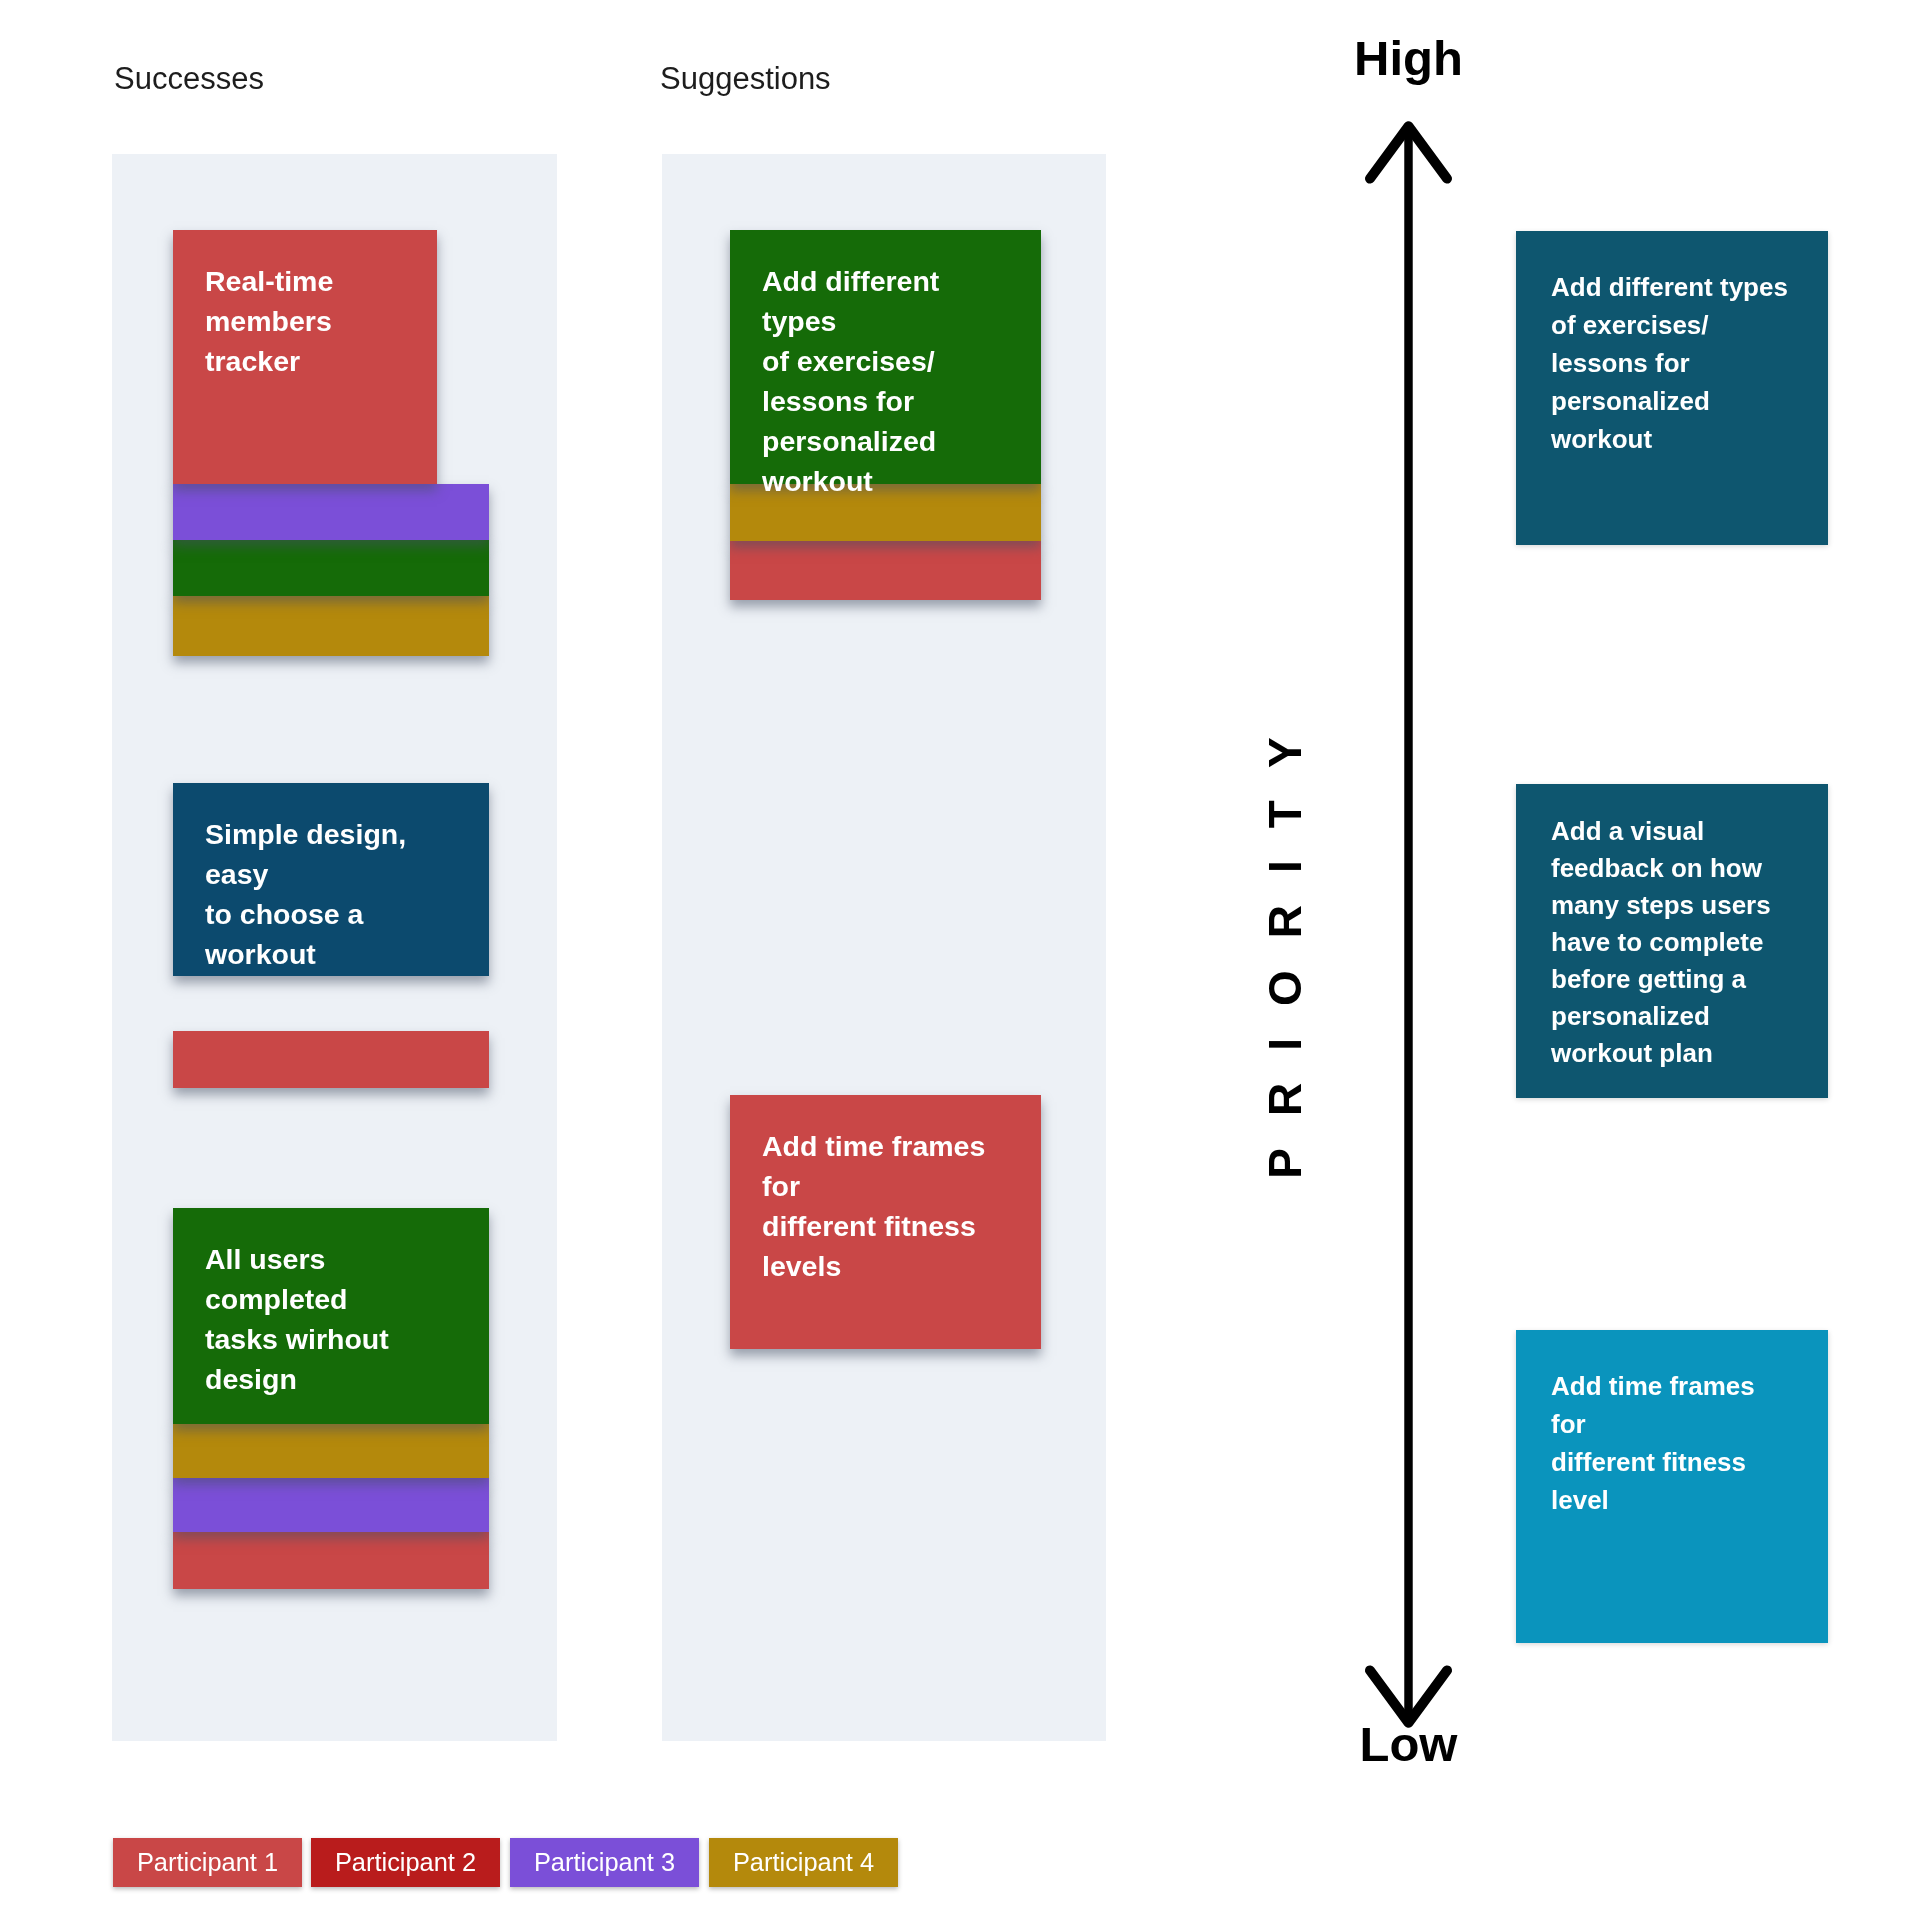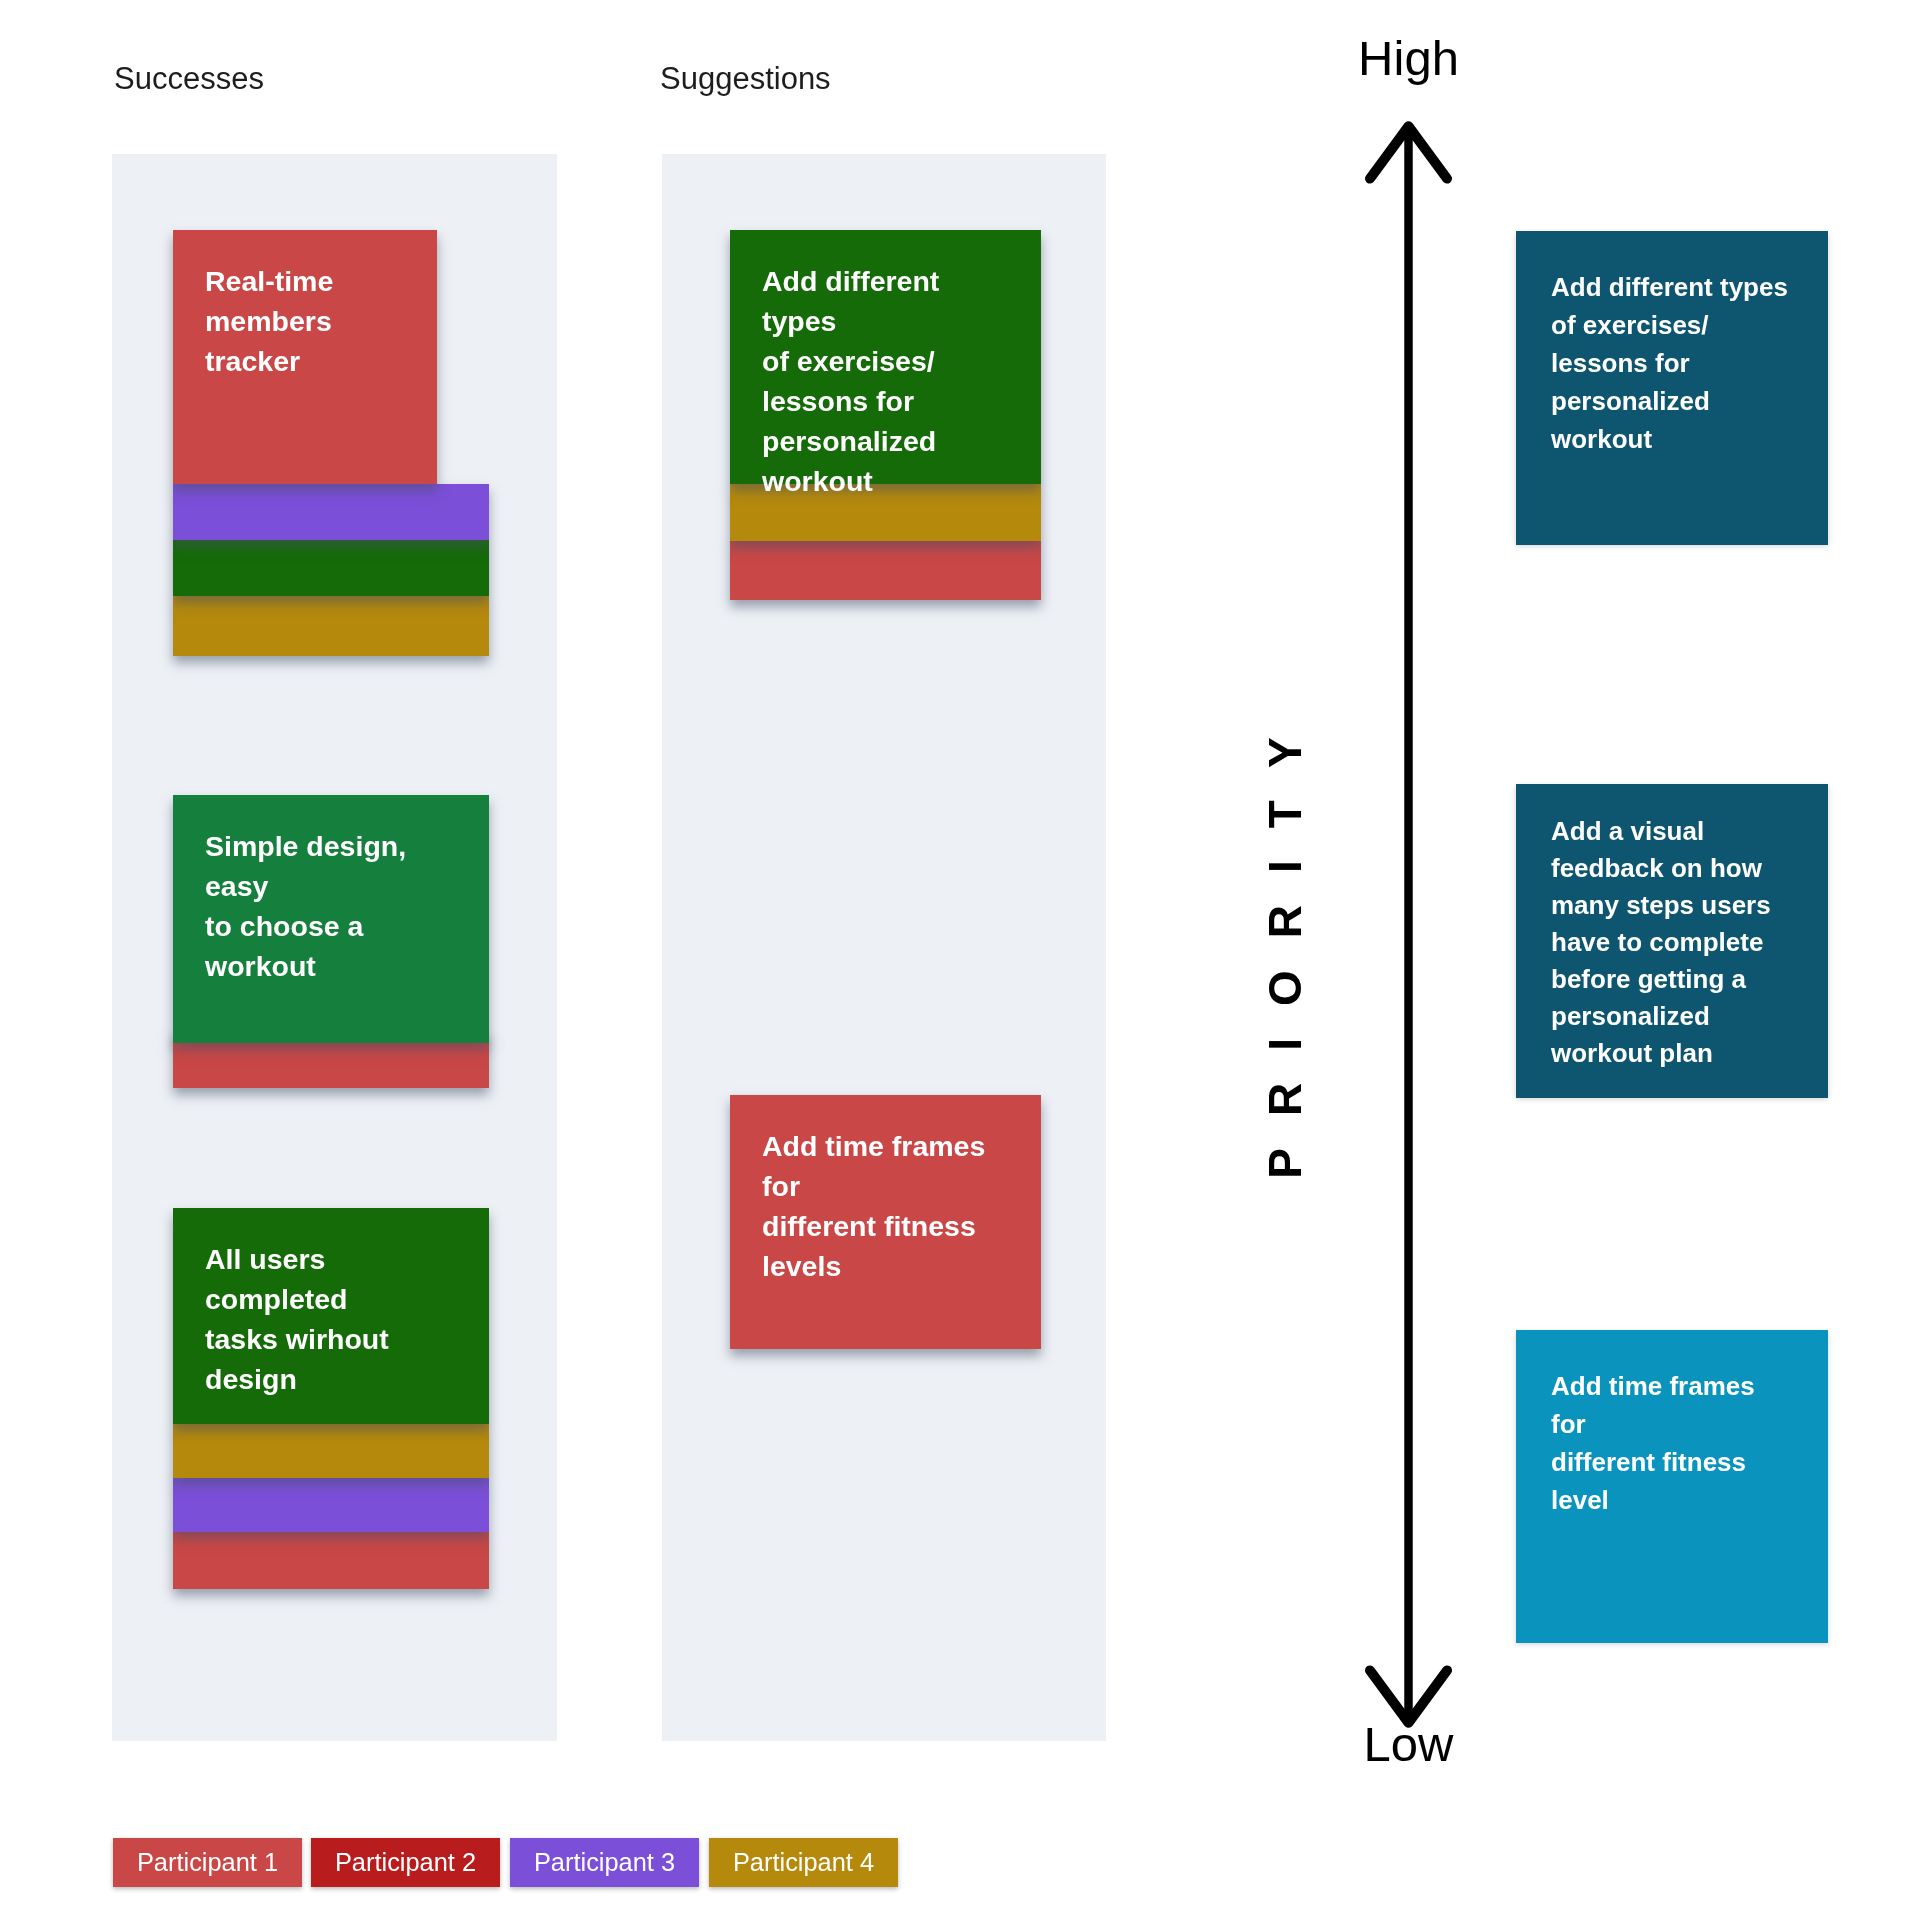--- a/index.html
+++ b/index.html
@@ -10,21 +10,21 @@
   .col-bg{position:absolute;background:#edf1f6;}
 
   .note,.strip{position:absolute;box-shadow:0 7px 10.8px rgba(70,80,100,0.50);}
   .note{padding:31px 32px 0 32px;box-sizing:border-box;}
   .note-text{color:#ffffff;font-weight:bold;font-size:28.5px;line-height:40px;white-space:pre-line;}
   .note-text.small{font-size:25.4px;line-height:36px;}
 
   .teal-box{position:absolute;box-sizing:border-box;padding:37px 35px 0 35px;box-shadow:0 2.3px 5.4px rgba(0,0,0,0.18);}
   .teal-box .note-text{font-size:26px;line-height:38px;}
 
-  .axis-label{position:absolute;width:139px;text-align:center;font-size:49px;font-weight:normal;color:#000;line-height:1;}
+  .axis-label{position:absolute;width:139px;text-align:center;font-size:49px;font-weight:bold;color:#000;line-height:1;}
   #priority-label{position:absolute;left:1285px;top:942px;transform:translate(-50%,-50%) rotate(-90deg);transform-origin:center;font-size:46px;font-weight:bold;letter-spacing:32px;color:#000;white-space:nowrap;}
 
   .legend-chip{position:absolute;top:1838px;width:189px;height:49px;box-sizing:border-box;
     display:flex;align-items:center;justify-content:center;color:#fff;font-size:25.4px;font-weight:400;
     box-shadow:0 2.3px 4.6px rgba(0,0,0,0.28);}
 </style>
 </head>
 <body>
 
 <div id="canvas">
@@ -36,21 +36,21 @@
   <div class="col-bg" style="left:662px;top:154px;width:444px;height:1587px;"></div>
 
   <div class="note" style="left: 173px; top: 230px; width: 264px; height: 254px; z-index: 8; background: rgb(201, 71, 71);">
     <div class="note-text">Real-time members
 tracker</div>
   </div>
   <div class="strip" style="left: 173px; top: 484px; width: 316px; height: 56px; z-index: 7; background: rgb(123, 79, 216);"></div>
   <div class="strip" style="left: 173px; top: 540px; width: 316px; height: 56px; z-index: 6; background: rgb(21, 107, 8);"></div>
   <div class="strip" style="left: 173px; top: 596px; width: 316px; height: 60px; z-index: 5; background: rgb(180, 137, 12);"></div>
 
-  <div class="note" style="left: 173px; top: 783px; width: 316px; height: 248px; z-index: 8; background: #15803d; margin-top: 12px;">
+  <div class="note" style="left: 173px; top: 783px; width: 316px; height: 193px; z-index: 8; background: #0c4a6e;">
     <div class="note-text">Simple design, easy
 to choose a
 workout</div>
   </div>
   <div class="strip" style="left: 173px; top: 1031px; width: 316px; height: 57px; z-index: 7; background: rgb(201, 71, 71);"></div>
 
   <div class="note" style="left: 173px; top: 1208px; width: 316px; height: 216px; z-index: 8; background: rgb(21, 107, 8);">
     <div class="note-text">All users completed
 tasks wirhout design</div>
   </div>

